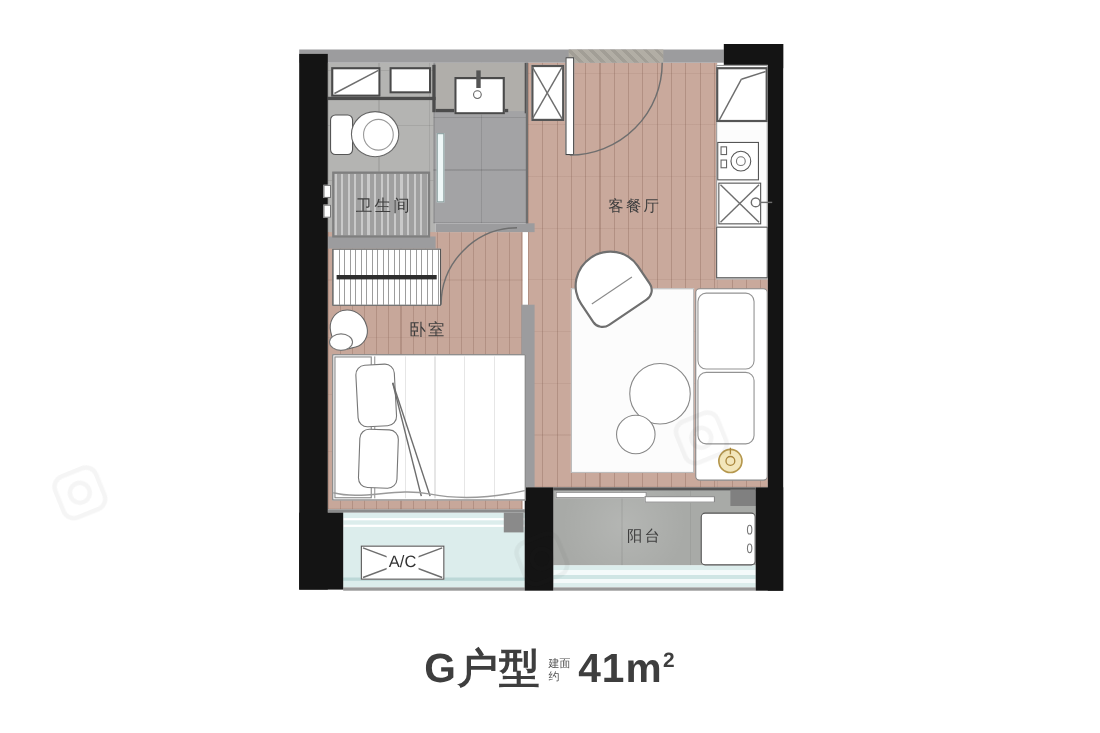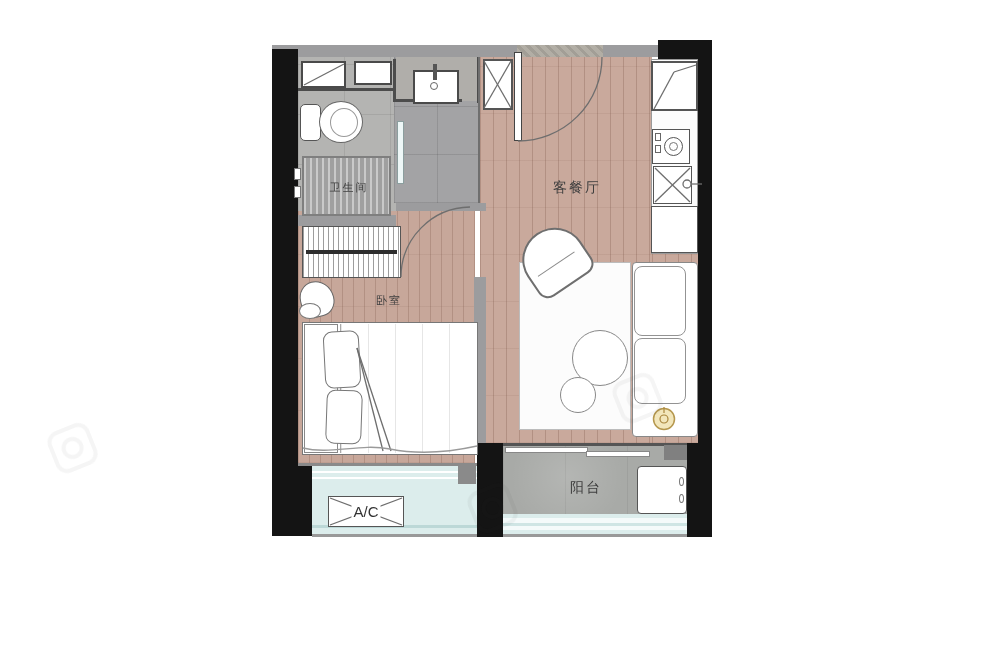--- a/index.html
+++ b/index.html
@@ -20,21 +20,21 @@
   .tile{background-color:#b4b4b2;
         background-image:repeating-linear-gradient(0deg, rgba(0,0,0,0.08) 0 1px, transparent 1px 50px),
                          repeating-linear-gradient(90deg, rgba(0,0,0,0.08) 0 1px, transparent 1px 46px);}
   .tiled{background-color:#a3a3a5;
         background-image:repeating-linear-gradient(0deg, rgba(0,0,0,0.10) 0 1px, transparent 1px 48px),
                          repeating-linear-gradient(90deg, rgba(0,0,0,0.10) 0 1px, transparent 1px 43px);}
   .conc{background-color:#a8aaa7;
         background-image:radial-gradient(circle at 35% 45%, rgba(255,255,255,0.14), transparent 45%),
                          repeating-linear-gradient(90deg, rgba(0,0,0,0.06) 0 1px, transparent 1px 62px);}
   .glass{background:#dcedec;}
-  .lbl{position:absolute;transform:translate(-50%,-50%);color:#3e3e3e;font-size:11px;
+  .lbl{position:absolute;transform:translate(-50%,-50%);color:#3e3e3e;font-size:15px;
        letter-spacing:2px;white-space:nowrap;}
   .shower{background-color:#a0a0a0;border:2px solid #7f7f7f;
           background-image:repeating-linear-gradient(90deg,#c9c9c9 0 2px, transparent 2px 6px);}
   .wardrobe{background-color:#fff;border:1.5px solid #555;
           background-image:repeating-linear-gradient(90deg,#9d9d9d 0 1px, transparent 1px 5px);}
   .mattress{background:#fff;border-left:1px solid #aaa;
           background-image:repeating-linear-gradient(90deg,#e6e6e6 0 1px, transparent 1px 27px);}
   .pillow{background:#fff;border:1.5px solid #777;border-radius:9px;}
   .cushion{background:#fff;border:1.5px solid #939393;border-radius:8px;}
   .circle{background:#fff;border:1.5px solid #888;border-radius:50%;}
@@ -183,14 +183,22 @@
         </g>
     </g>
   </svg>
 
   <div class="lbl" style="left:349px;top:187px;">卫生间</div>
   <div class="lbl" style="left:389px;top:300px;">卧室</div>
   <div class="lbl" style="left:577px;top:188px;font-size:14px;">客餐厅</div>
   <div class="lbl" style="left:586px;top:488px;font-size:14px;">阳台</div>
   <div class="lbl" style="left:366px;top:511px;font-size:15px;letter-spacing:0;background:#fff;padding:0 2px;color:#333;">A/C</div>
 
+  <div class="title-row">
+    <span class="t-big">G户型</span>
+    <span class="t-small">
+      <span>建面</span>
+      <span>约</span>
+    </span>
+    <span class="t-big"><span>41m</span><span class="t-sup">2</span></span>
+  </div>
 
 </div>
 
 </body></html>

